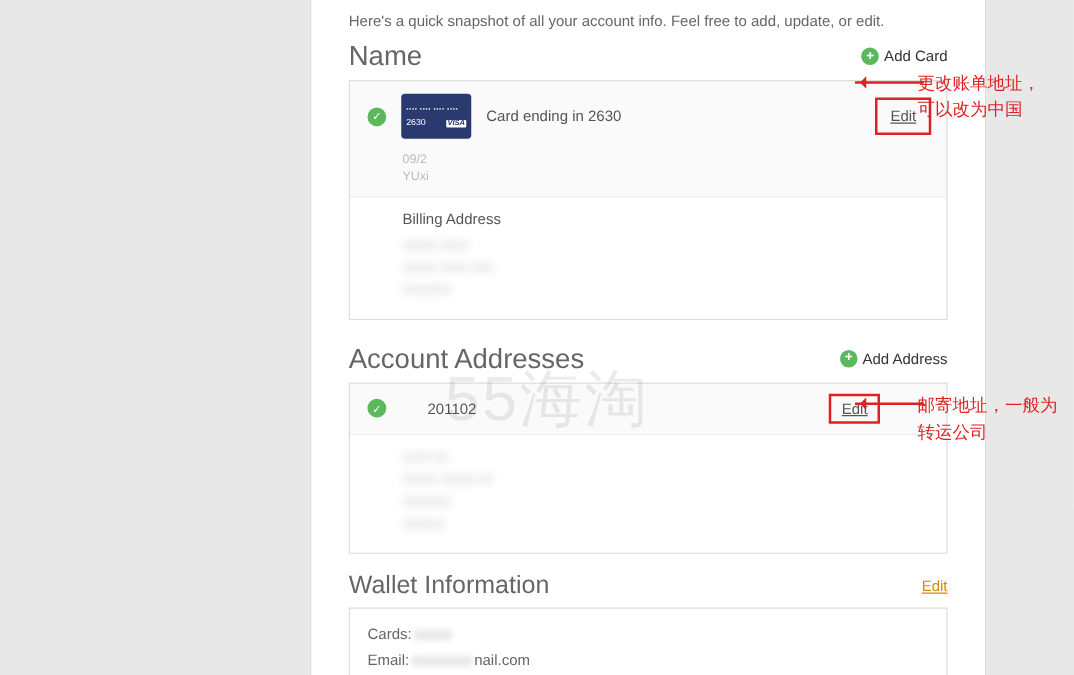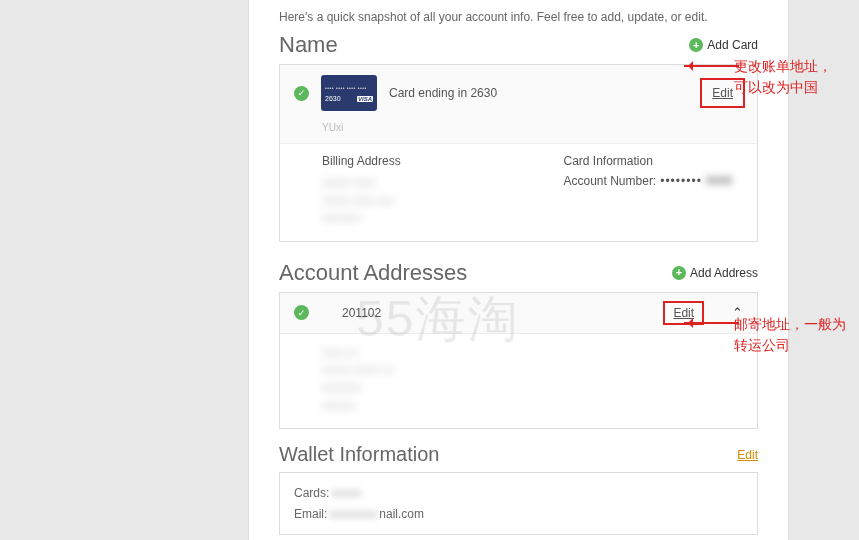--- a/index.html
+++ b/index.html
@@ -281,36 +281,29 @@
           <div class="cc-strip">•••• •••• •••• ••••</div>
           <div class="cc-bottom">
             <span class="cc-last4">2630</span>
             <span class="cc-visa">VISA</span>
           </div>
         </div>
         <span class="card-label">Card ending in 2630</span>
         <span class="edit-link edit-hi-1">Edit</span>
       </div>
       <div class="card-meta">
+        <div>09/2</div>
         <div>YUxi</div>
       </div>
       <div class="details-row">
         <div class="detail-col">
           <div class="detail-title">Billing Address</div>
           <div class="blur-block" style="white-space:pre-line">xxxxx xxxx
 xxxxx xxxx xxx
 xxxxxxx</div>
-        </div>
-        <div class="detail-col">
-          <div class="detail-title">Card Information</div>
-          <div class="acct-line">
-            <span>Account Number:</span>
-            <span class="mask-dots">••••••••</span>
-            <span class="blur-last4">0000</span>
-          </div>
         </div>
       </div>
     </div>
 
     <div class="section-header">
       <div class="section-title">Account Addresses</div>
       <div class="add-btn">
         <span class="plus-icon">+</span>
         <span>Add Address</span>
       </div>

